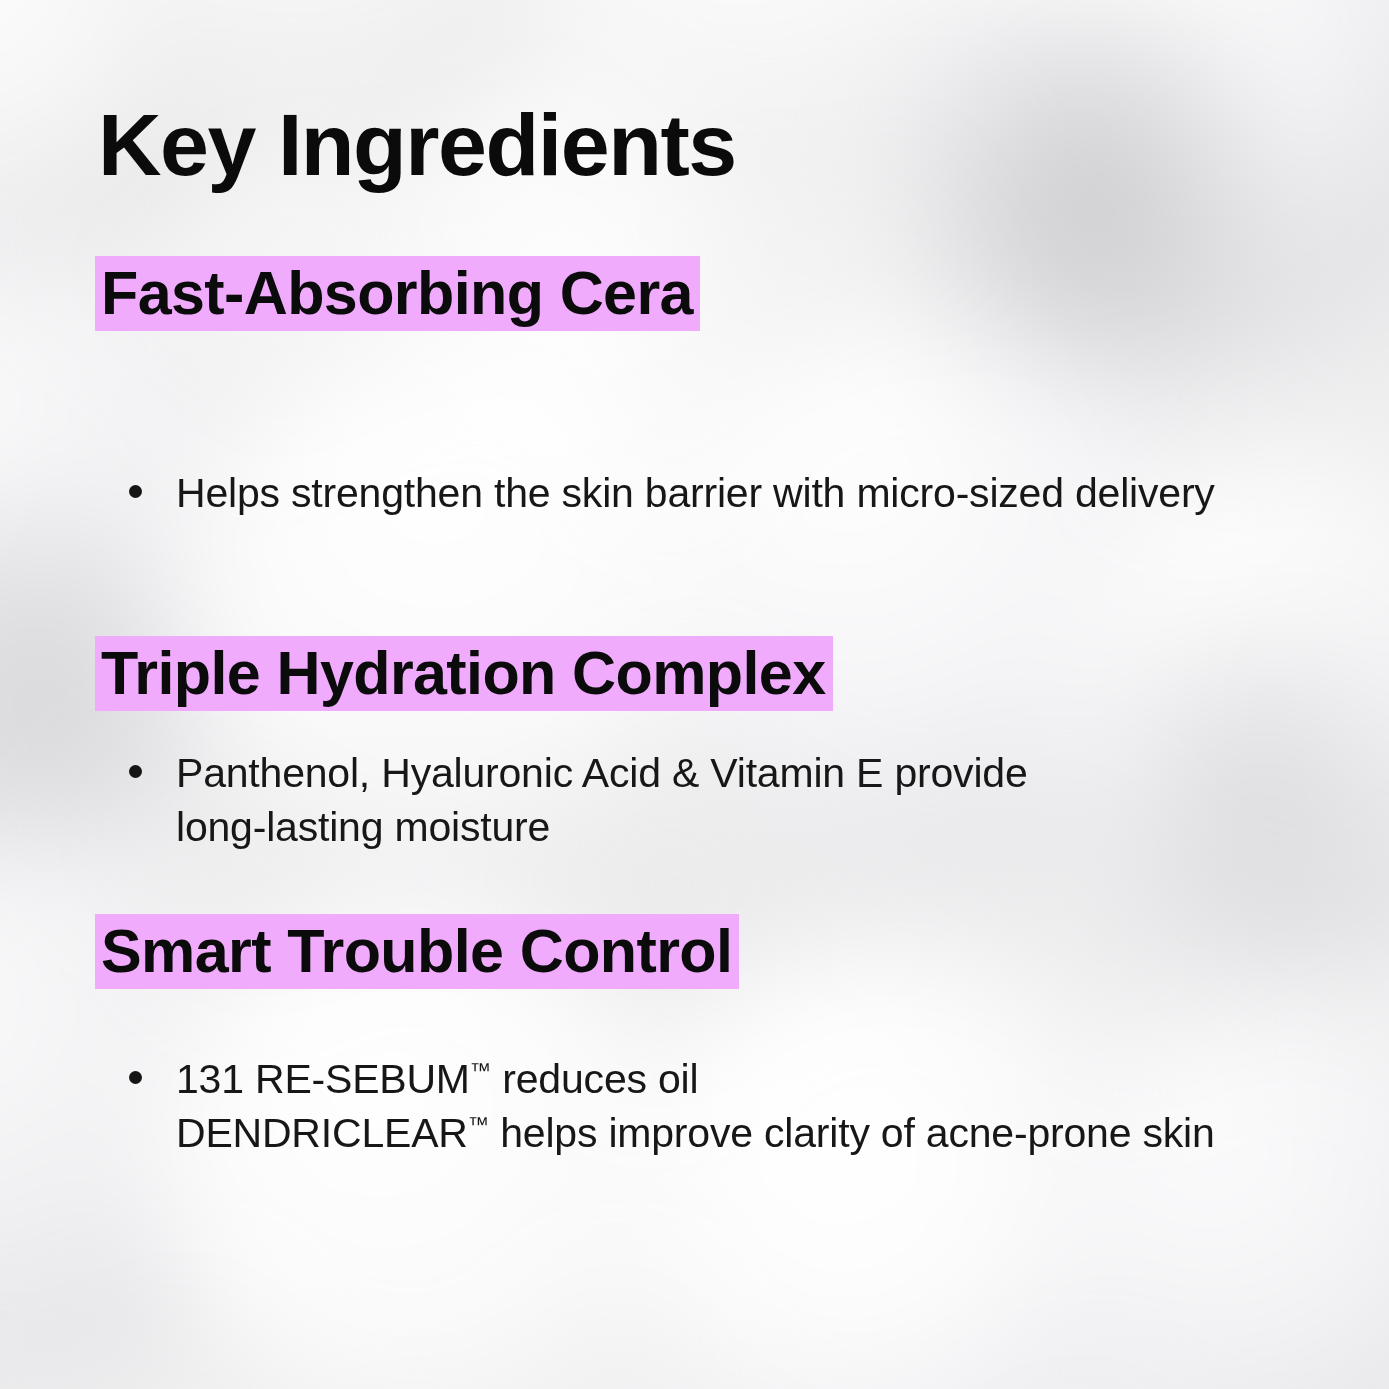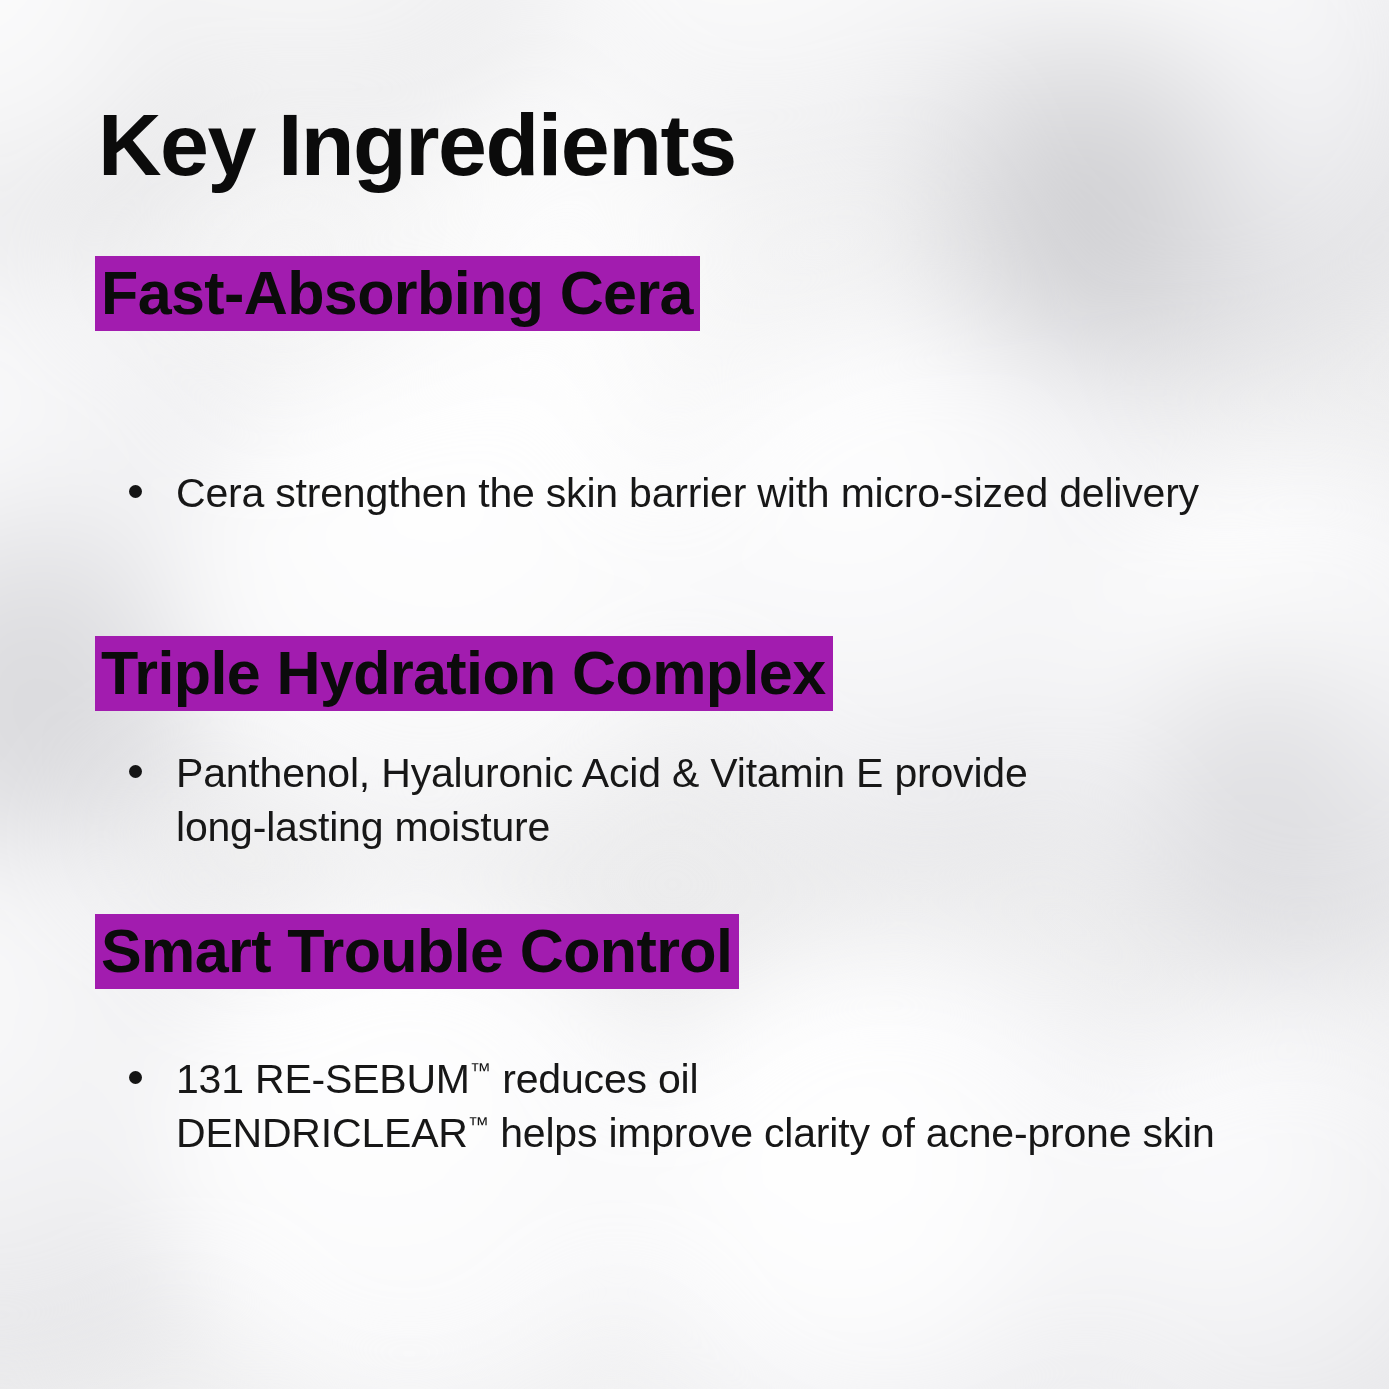--- a/index.html
+++ b/index.html
@@ -67,21 +67,21 @@
     width: 1389px;
   }
 
   .hl-wrap {
     margin: 0;
     padding: 0;
     font-size: 0;
   }
   .hl-line {
     display: inline-block;
-    background: #a21caf;
+    background: #f0abfc;
     color: #0b0b0b;
     font-size: 61px;
     line-height: 1.23;
     font-weight: 700;
     letter-spacing: -0.6px;
     padding: 0 7px 0 6px;
     margin-left: 95px;
     white-space: nowrap;
   }
 
@@ -162,21 +162,21 @@
     <div class="page-title">Key Ingredients</div>
 
     <div class="section" style="top:256px;">
       <div class="hl-wrap">
         <span class="hl-line">Fast-Absorbing Cera</span><br>
       </div>
     </div>
     <div class="section" style="top:466px;">
       <div class="bullet-row">
         <span class="bullet-dot"></span>
-        <span class="bullet-text">Cera strengthen the skin barrier with micro-sized delivery</span>
+        <span class="bullet-text">Helps strengthen the skin barrier with micro-sized delivery</span>
       </div>
     </div>
 
     <div class="section" style="top:746px;">
       <div class="bullet-row" style="max-width:950px;">
         <span class="bullet-dot"></span>
         <span class="bullet-text">Panthenol, Hyaluronic Acid &amp; Vitamin E provide long-lasting moisture</span>
       </div>
     </div>
     <div class="section" style="top:636px;">

